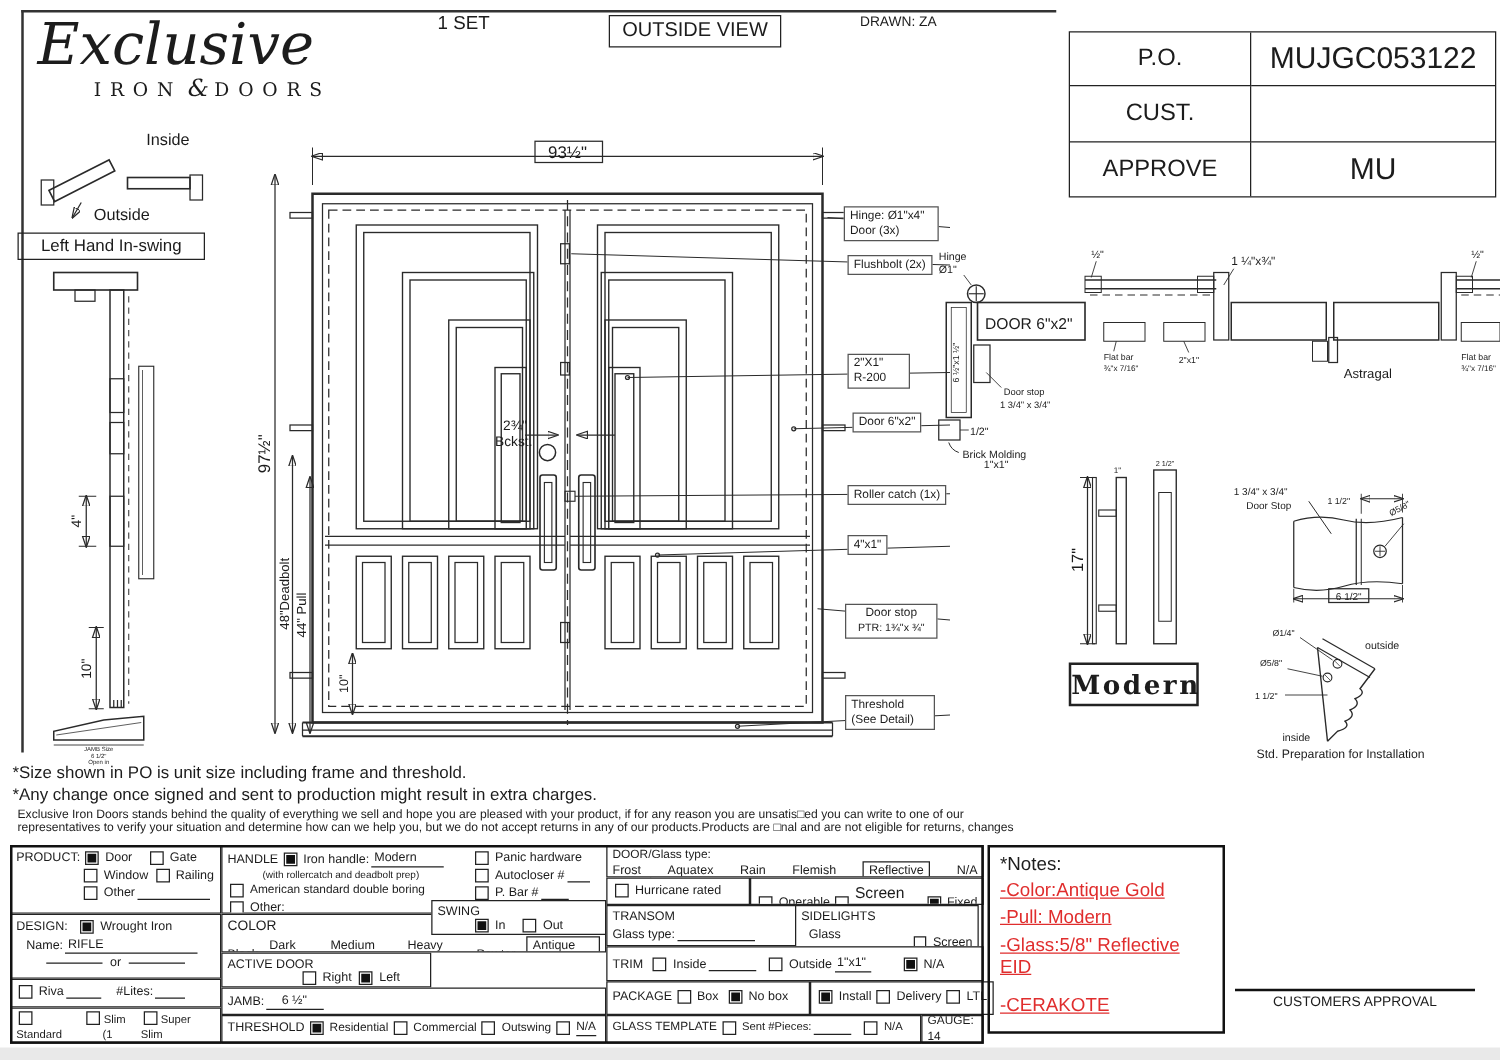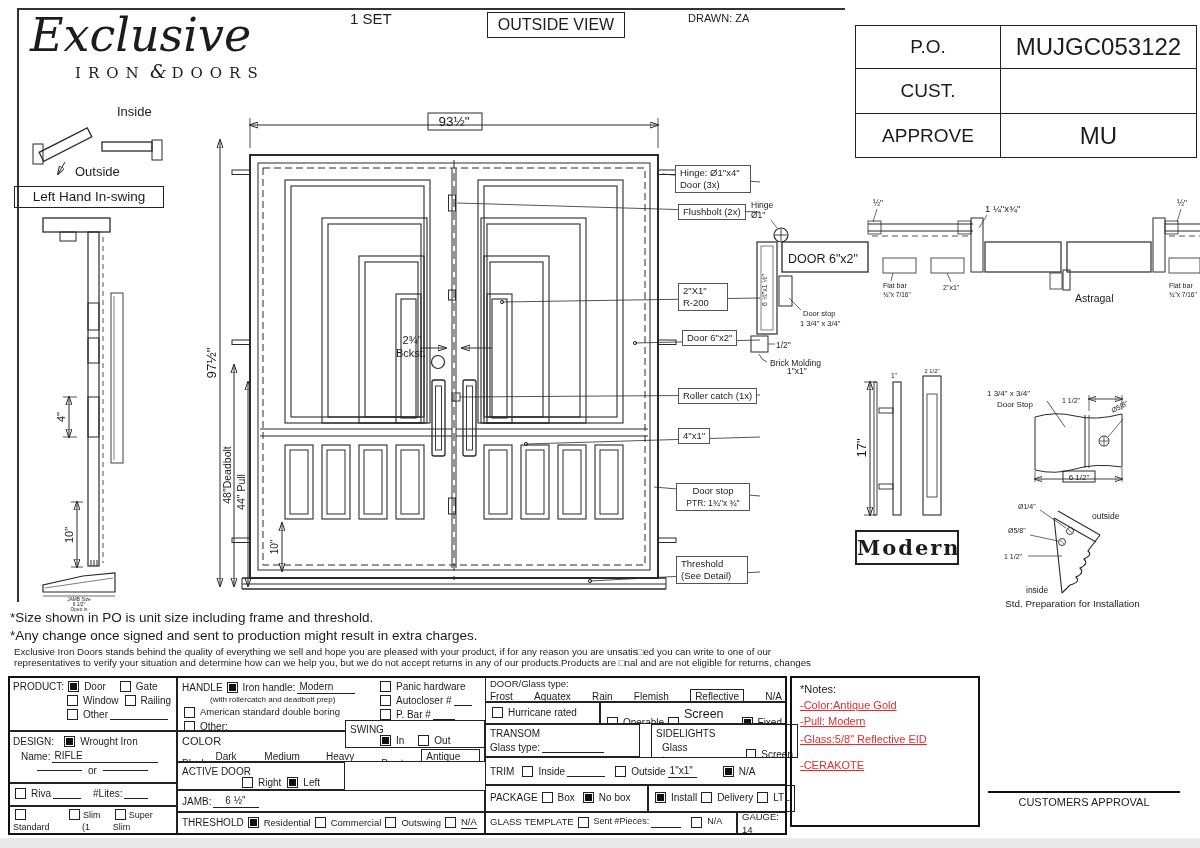--- a/index.html
+++ b/index.html
@@ -527,21 +527,21 @@
         <span>Fixed</span>
       </div>
   </div>
   <div class="cell" style="left:485px;top:724px;width:155px;height:33px">
     <div>TRANSOM</div>
     <div class="frow">
         <span>Glass type:</span>
       <span class="blank" style="width:62px"></span>
       </div>
   </div>
-  <div class="cell" style="left:651px;top:724px;width:147px;height:34px">
+  <div class="cell" style="left:636px;top:724px;width:147px;height:34px">
     <div>SIDELIGHTS</div>
     <div class="frow">
         <span style="margin-left:6px">Glass type:</span>
       <span class="blank" style="width:40px"></span>
       <span class="cb" style="margin-left:2px"></span>
         <span>Screen</span>
       </div>
   </div>
   <div class="cell" style="left:485px;top:757px;width:302px;height:28px">
     <div class="frow" style="margin-top:4px">
@@ -584,21 +584,21 @@
       <span class="cb" style="margin-left:8px"></span>
         <span>N/A</span>
       </div>
   </div>
   <div class="cell" style="left:737px;top:812px;width:50px;height:23px;font-size:9.5px;display:flex;align-items:center;justify-content:center">
     <span>GAUGE: 14</span>
   </div>
 
   <div class="abs" style="left:8px;top:676px;width:779px;height:159px;border:2px solid #111;box-sizing:border-box;pointer-events:none"></div>
 
-  <div class="abs" style="left:790px;top:676px;width:190px;height:151px;border:2px solid #111;box-sizing:border-box;padding:5px 8px;font-size:11px">
+  <div class="abs" style="left:790px;top:676px;width:190px;height:151px;border:2px solid #111;box-sizing:border-box;padding:5px 8px;font-size:15px">
     <div>*Notes:</div>
     <div class="red" style="margin-top:4px">-Color:Antique Gold</div>
     <div class="red" style="margin-top:4px">-Pull: Modern</div>
     <div class="red" style="margin-top:6px">-Glass:5/8" Reflective EID</div>
     <div class="red" style="margin-top:14px">-CERAKOTE</div>
   </div>
 
   <div class="abs" style="left:988px;top:791px;width:192px;height:2px;background:#111"></div>
   <div class="abs" style="left:988px;top:796px;width:192px;text-align:center;font-size:11px">CUSTOMERS APPROVAL</div>
 

